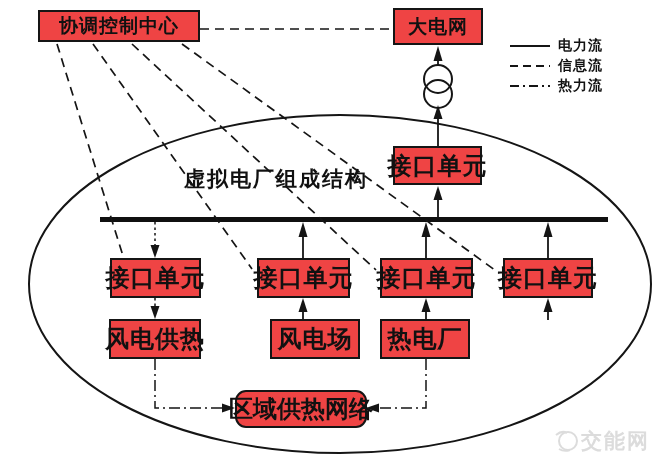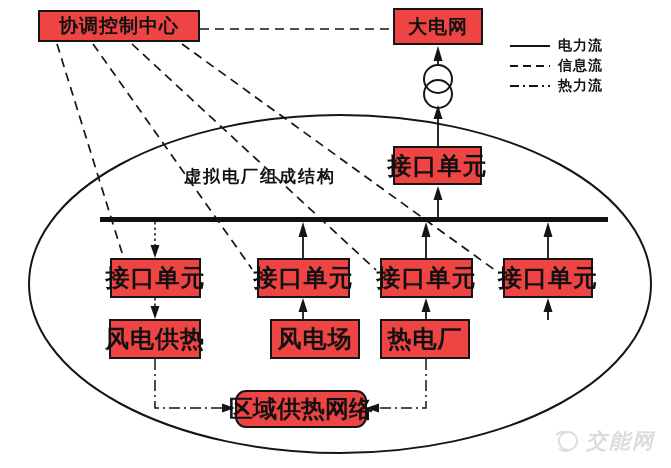--- a/index.html
+++ b/index.html
@@ -10,31 +10,31 @@
   #wires{position:absolute;left:0;top:0;z-index:1;}
   .node{
     position:absolute;z-index:2;box-sizing:border-box;
     background:#ef4444;border:2px solid #151515;
     display:flex;align-items:center;justify-content:center;
     font-weight:bold;letter-spacing:1px;white-space:nowrap;
   }
   .fs19{font-size:19px;} .fs18{font-size:24px;}
   #diagram-title{
     position:absolute;z-index:2;left:184px;top:165px;
-    font-size:17px;font-weight:bold;letter-spacing:2px;
+    font-size:21px;font-weight:bold;letter-spacing:2px;
   }
   #legend{position:absolute;z-index:3;left:508px;top:36px;}
   .legend-row{display:flex;align-items:center;height:20px;}
   .legend-row svg{display:block;margin-right:6px;}
   .legend-label{font-size:14px;font-weight:bold;letter-spacing:1px;}
   #watermark{
     position:absolute;z-index:3;left:553px;top:427px;
     display:flex;align-items:center;color:#dcdcdc;
   }
-  #watermark .wm-text{font-size:21px;font-weight:bold;letter-spacing:2px;margin-left:5px;font-style:italic;}
+  #watermark .wm-text{font-size:21px;font-weight:bold;letter-spacing:2px;}
 </style>
 </head>
 <body>
 
 <div id="stage">
 
   <svg id="wires" width="671" height="468" viewBox="0 0 671 468">
 
     <ellipse cx="340" cy="284" rx="311" ry="169" fill="none" stroke="#151515" stroke-width="2"></ellipse>
 

